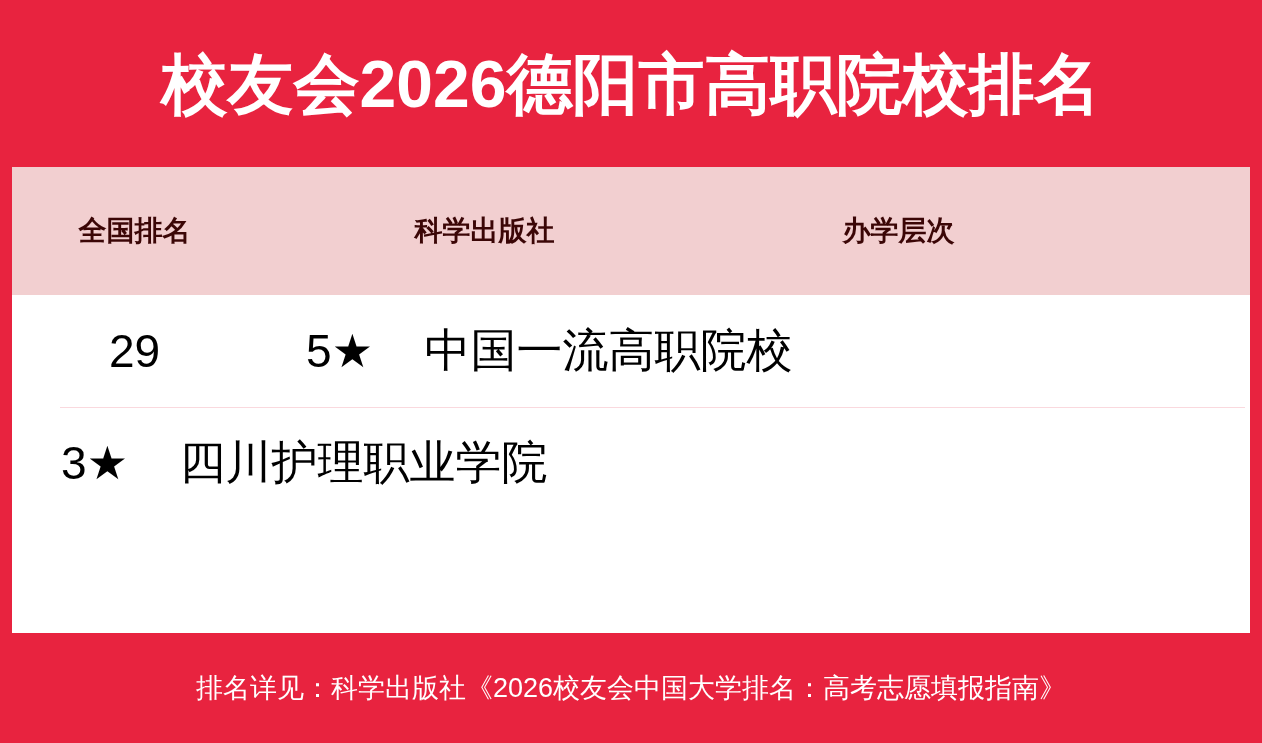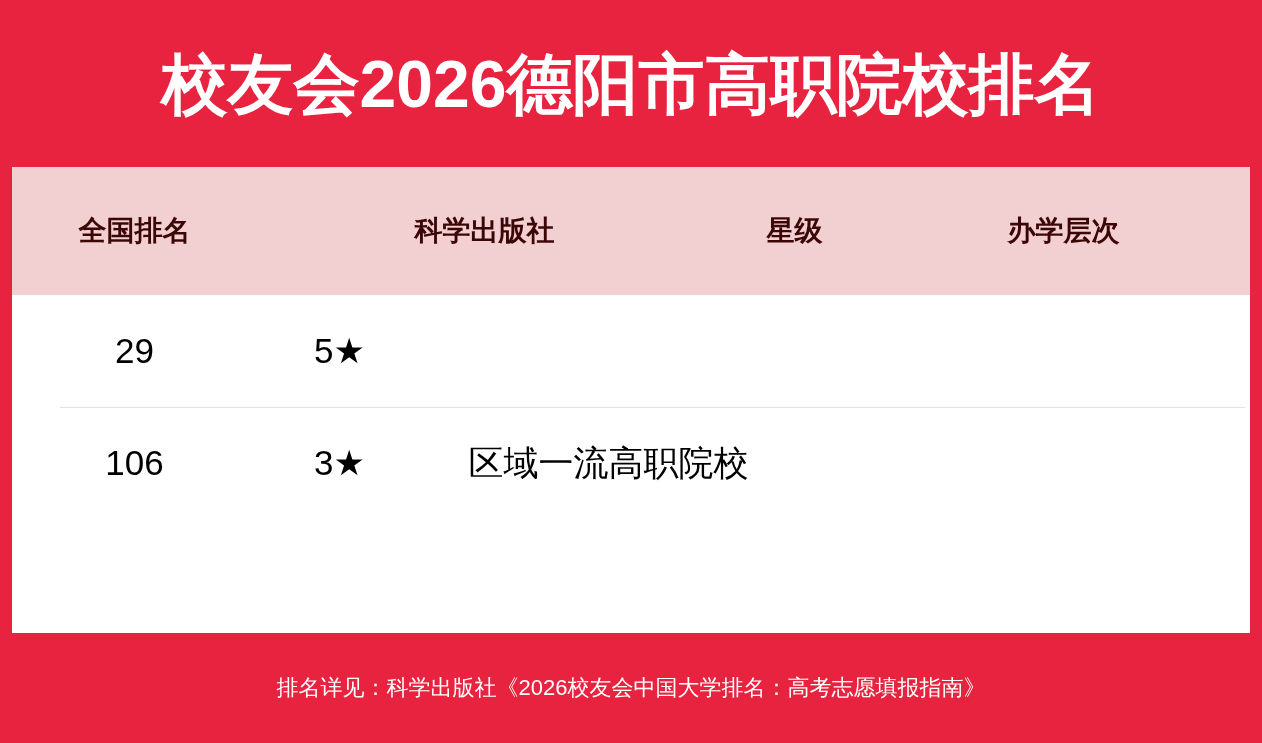--- a/index.html
+++ b/index.html
@@ -81,21 +81,21 @@
     content: "";
     position: absolute;
     left: 48px;
     right: 5px;
     top: 0;
     height: 1px;
     background: #FAD9DE;
   }
   .data-cell {
     color: #000000;
-    font-size: 35px;
+    font-size: 46px;
     font-weight: normal;
     text-align: center;
     white-space: nowrap;
   }
   
   .col-rank   { width: 245px; }
   .col-school { width: 455px; }
   .col-star   { width: 165px; }
   .col-level  { width: 373px; }
 
@@ -104,55 +104,54 @@
     left: 0;
     top: 633px;
     width: 1262px;
     height: 110px;
     display: flex;
     align-items: center;
     justify-content: center;
   }
   .footer-text {
     color: #FFFFFF;
-    font-size: 22px;
+    font-size: 27px;
     font-weight: normal;
     white-space: nowrap;
     line-height: 1;
   }
 </style>
 </head>
 <body>
 
 <div class="page">
 
   <div class="title-bar">
     <div class="title-text">校友会2026德阳市高职院校排名</div>
   </div>
 
   <div class="table-wrap">
 
     <div class="head-row">
       <div class="head-cell col-rank">全国排名</div>
       <div class="head-cell col-school">科学出版社</div>
-      <div class="head-cell col-star">星级</div>
       <div class="head-cell col-level">办学层次</div>
     </div>
 
     <div class="body-rows">
 
       <div class="data-row">
         <div class="data-cell col-rank">29</div>
         <div class="data-cell col-star">5★</div>
+        <div class="data-cell col-level">中国一流高职院校</div>
       </div>
 
       <div class="data-row">
-        <div class="data-cell col-rank">106</div>
         <div class="data-cell col-star">3★</div>
-        <div class="data-cell col-level">区域一流高职院校</div>
+        <div class="data-cell col-level">四川护理职业学院</div>
       </div>
 
 
     </div>
   </div>
 
   <div class="footer">
     <div class="footer-text">排名详见：科学出版社《2026校友会中国大学排名：高考志愿填报指南》</div>
   </div>
 

